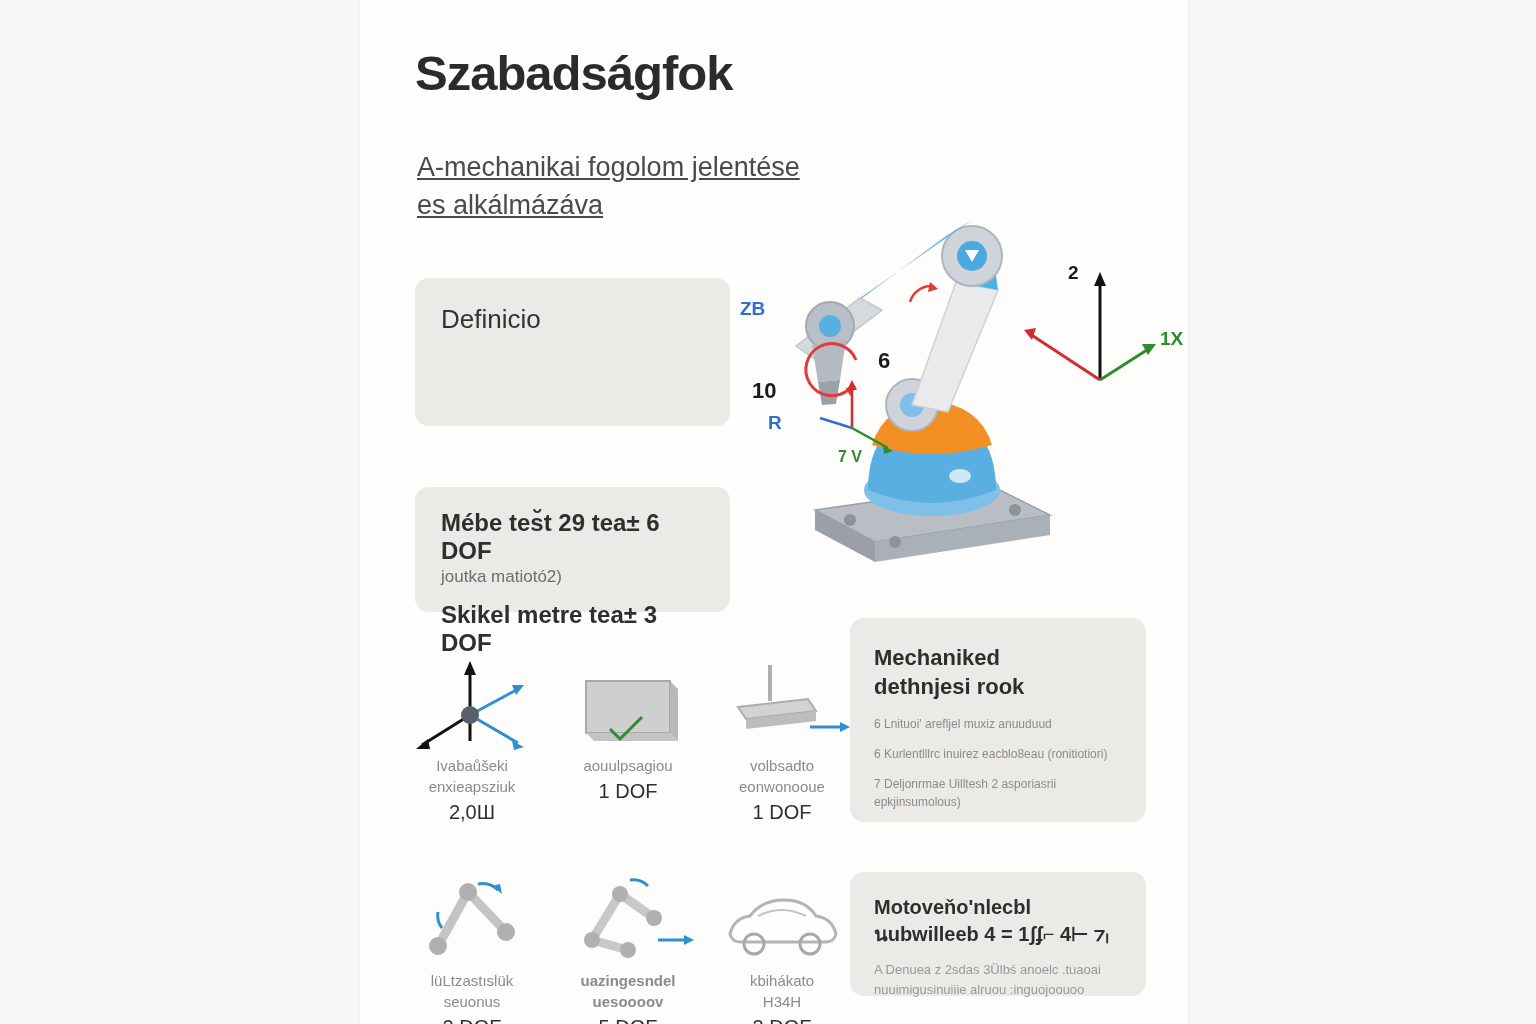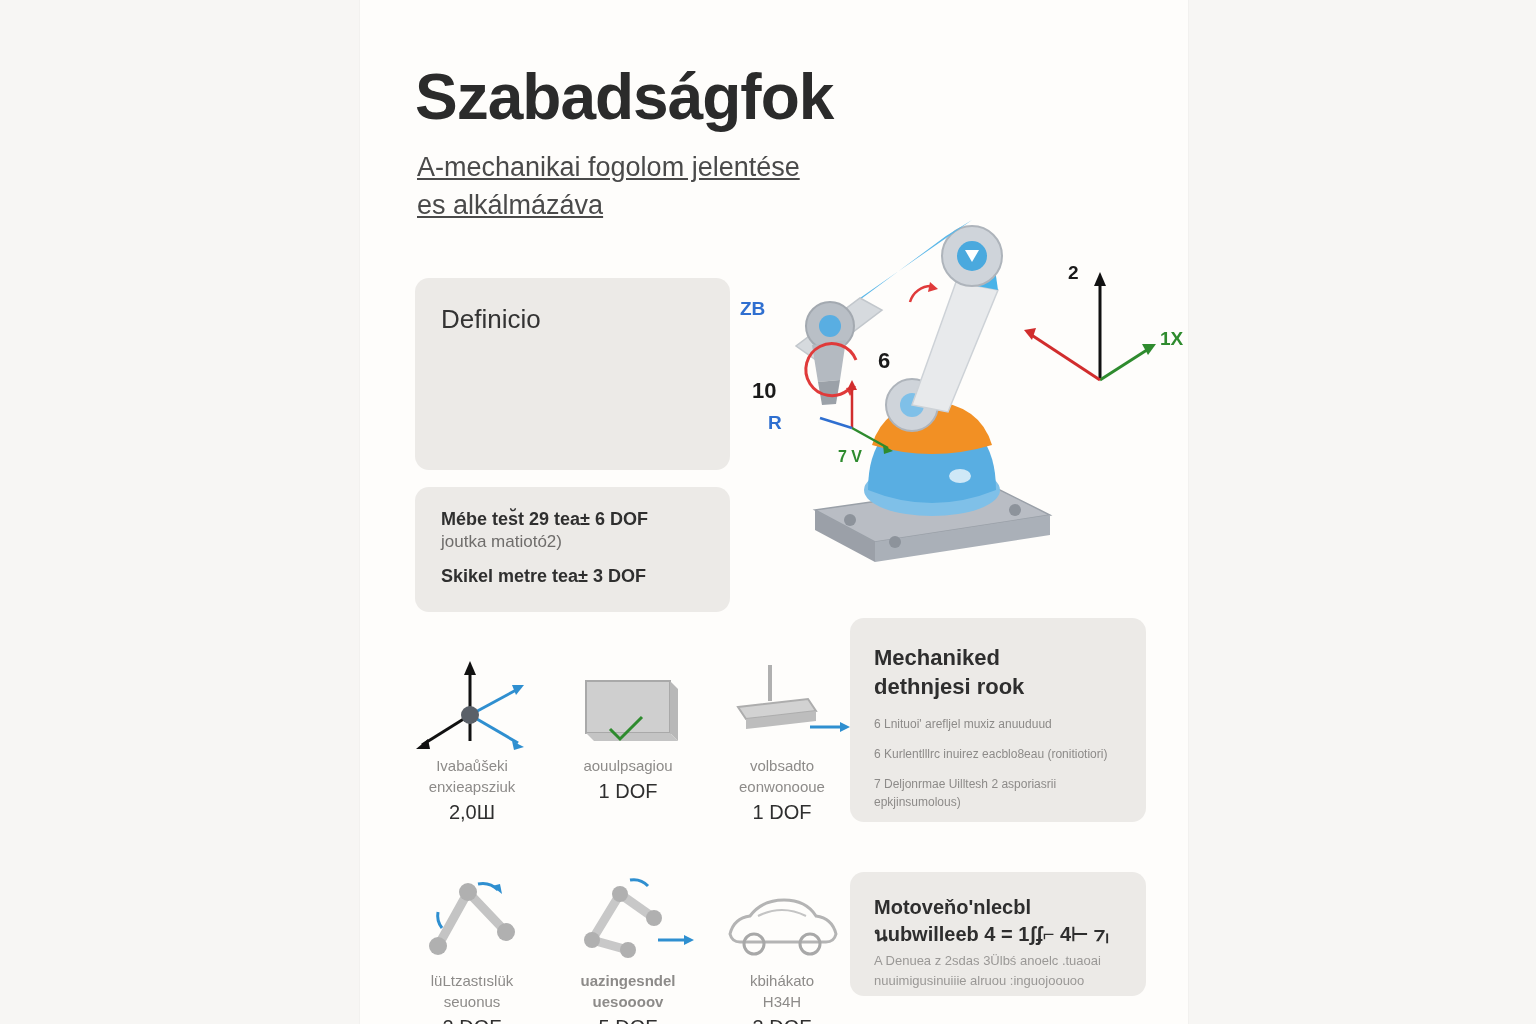--- a/index.html
+++ b/index.html
@@ -38,26 +38,25 @@
     height: 1024px;
     background: #fefdfb;
     box-shadow: 0 0 0 1px rgba(0,0,0,0.02);
   }
 
   
   .title {
     position: absolute;
     left: 55px;
     top: 48px;
-    font-size: 64px;
+    font-size: 49px;
     font-weight: bold;
     color: #2b2b2b;
     letter-spacing: -1px;
     line-height: 1.05;
-    margin-top: 16px;
   }
   .subtitle {
     position: absolute;
     left: 57px;
     top: 148px;
     width: 600px;
     font-size: 27px;
     color: #4a4a4a;
     line-height: 1.42;
     text-decoration: underline;
@@ -77,35 +76,35 @@
   .card-body {
     font-size: 16px;
     line-height: 1.62;
     color: #8e8c8a;
   }
 
   #card-definition {
     left: 55px;
     top: 278px;
     width: 315px;
-    height: 192px;
+    height: 148px;
     padding: 26px 24px 0 26px;
     box-sizing: border-box;
   }
 
   #card-dof {
     left: 55px;
     top: 487px;
     width: 315px;
     height: 125px;
     padding: 22px 24px 0 26px;
     box-sizing: border-box;
   }
   .dof-line {
-    font-size: 18px;
+    font-size: 24px;
     color: #2f2f2f;
     font-weight: bold;
     margin-bottom: 2px;
   }
   .dof-sub {
     font-size: 17px;
     color: #6f6d6b;
     font-weight: normal;
     margin-bottom: 14px;
   }
@@ -138,21 +137,21 @@
     width: 296px;
     height: 124px;
     padding: 22px 22px 0 24px;
     box-sizing: border-box;
   }
   .motion-title {
     font-size: 20px;
     font-weight: bold;
     color: #2e2e2e;
     line-height: 1.35;
-    margin-bottom: 3px;
+    margin-bottom: 12px;
   }
   .motion-note {
     font-size: 13px;
     line-height: 1.5;
     color: #9a9896;
   }
 
   
   #robot-illustration {
     position: absolute;

